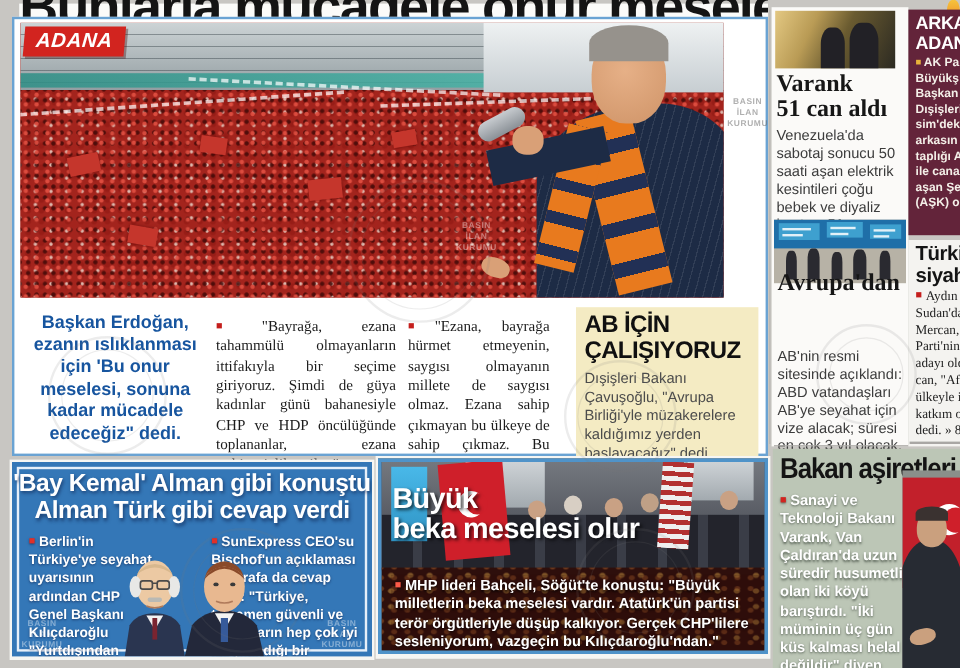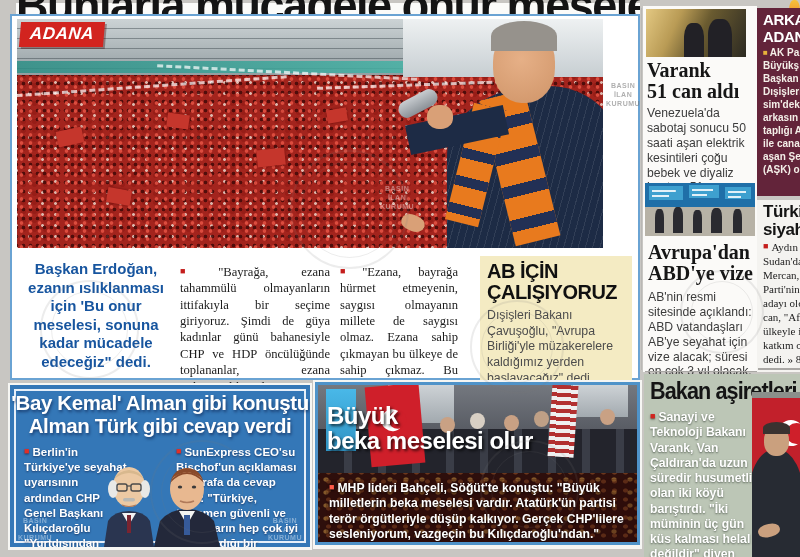--- a/index.html
+++ b/index.html
@@ -254,23 +254,22 @@
     <div class="air-sign" style="left:4px;top:3px;width:34px;height:14px;"></div>
     <div class="air-sign" style="left:44px;top:2px;width:30px;height:13px;"></div>
     <div class="air-sign" style="left:80px;top:4px;width:26px;height:12px;"></div>
     <div class="air-fig" style="left:10px;top:26px;width:9px;height:24px;"></div>
     <div class="air-fig" style="left:28px;top:24px;width:10px;height:26px;"></div>
     <div class="air-fig" style="left:48px;top:27px;width:9px;height:23px;"></div>
     <div class="air-fig" style="left:66px;top:25px;width:11px;height:25px;"></div>
     <div class="air-fig" style="left:88px;top:26px;width:9px;height:24px;"></div>
   </div>
 
-  <div class="rc-head" style="left:648px;top:242px;">
+  <div class="rc-head" style="left:648px;top:226px;text-align:center;">
     <div>Avrupa'dan</div>
-    <div>ABD'ye vize</div>
   </div>
   <div class="rc-body" style="left:648px;top:290px;width:106px;">
     <span>AB'nin resmi sitesinde açıklandı: ABD vatandaşları AB'ye seyahat için vize alacak; süresi en çok 3 yıl olacak.</span>
     <span class="pref">» 14'TE</span>
   </div>
   <div class="rule-h" style="left:645px;top:371px;width:112px;"></div>
 
   <div class="ark-box">
     <div class="ark-h">ARKA</div>
     <div class="ark-h">ADANA</div>

